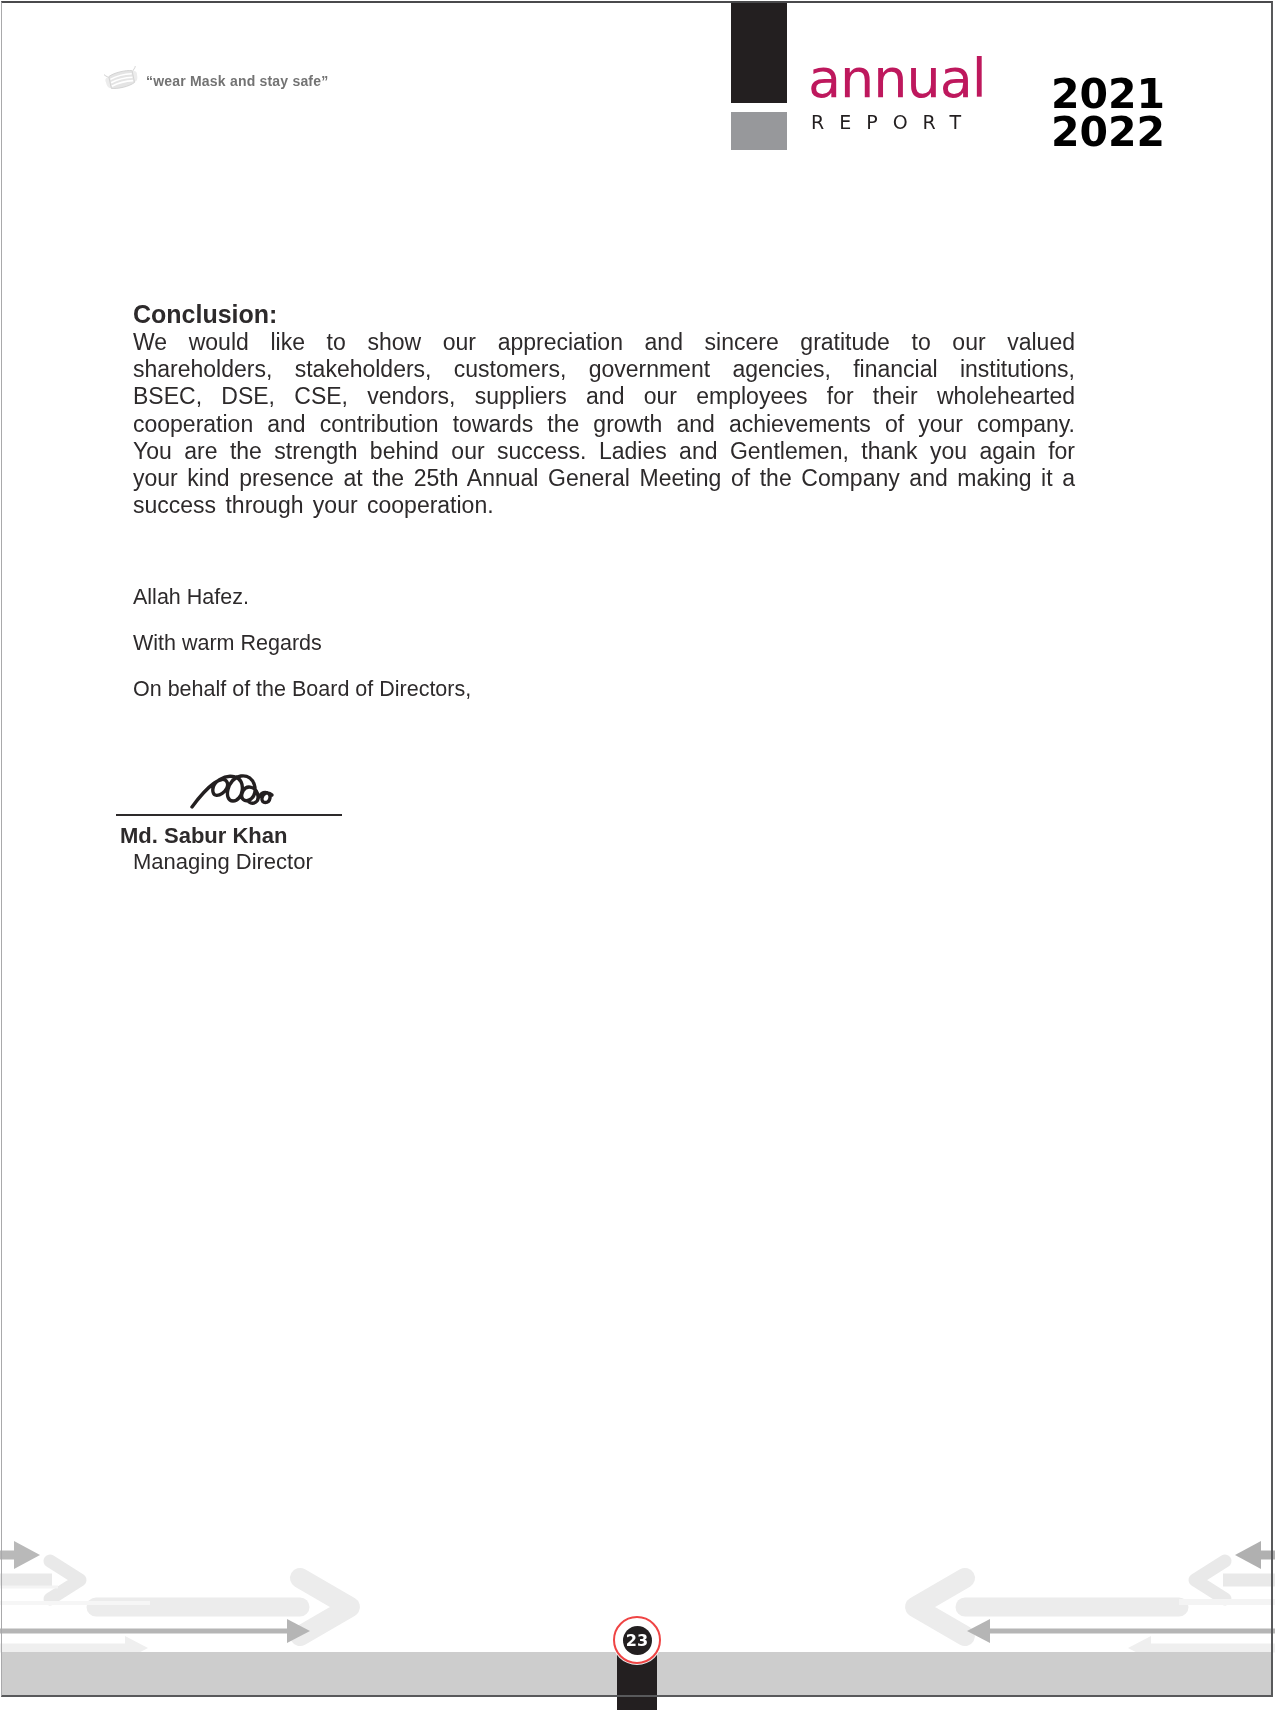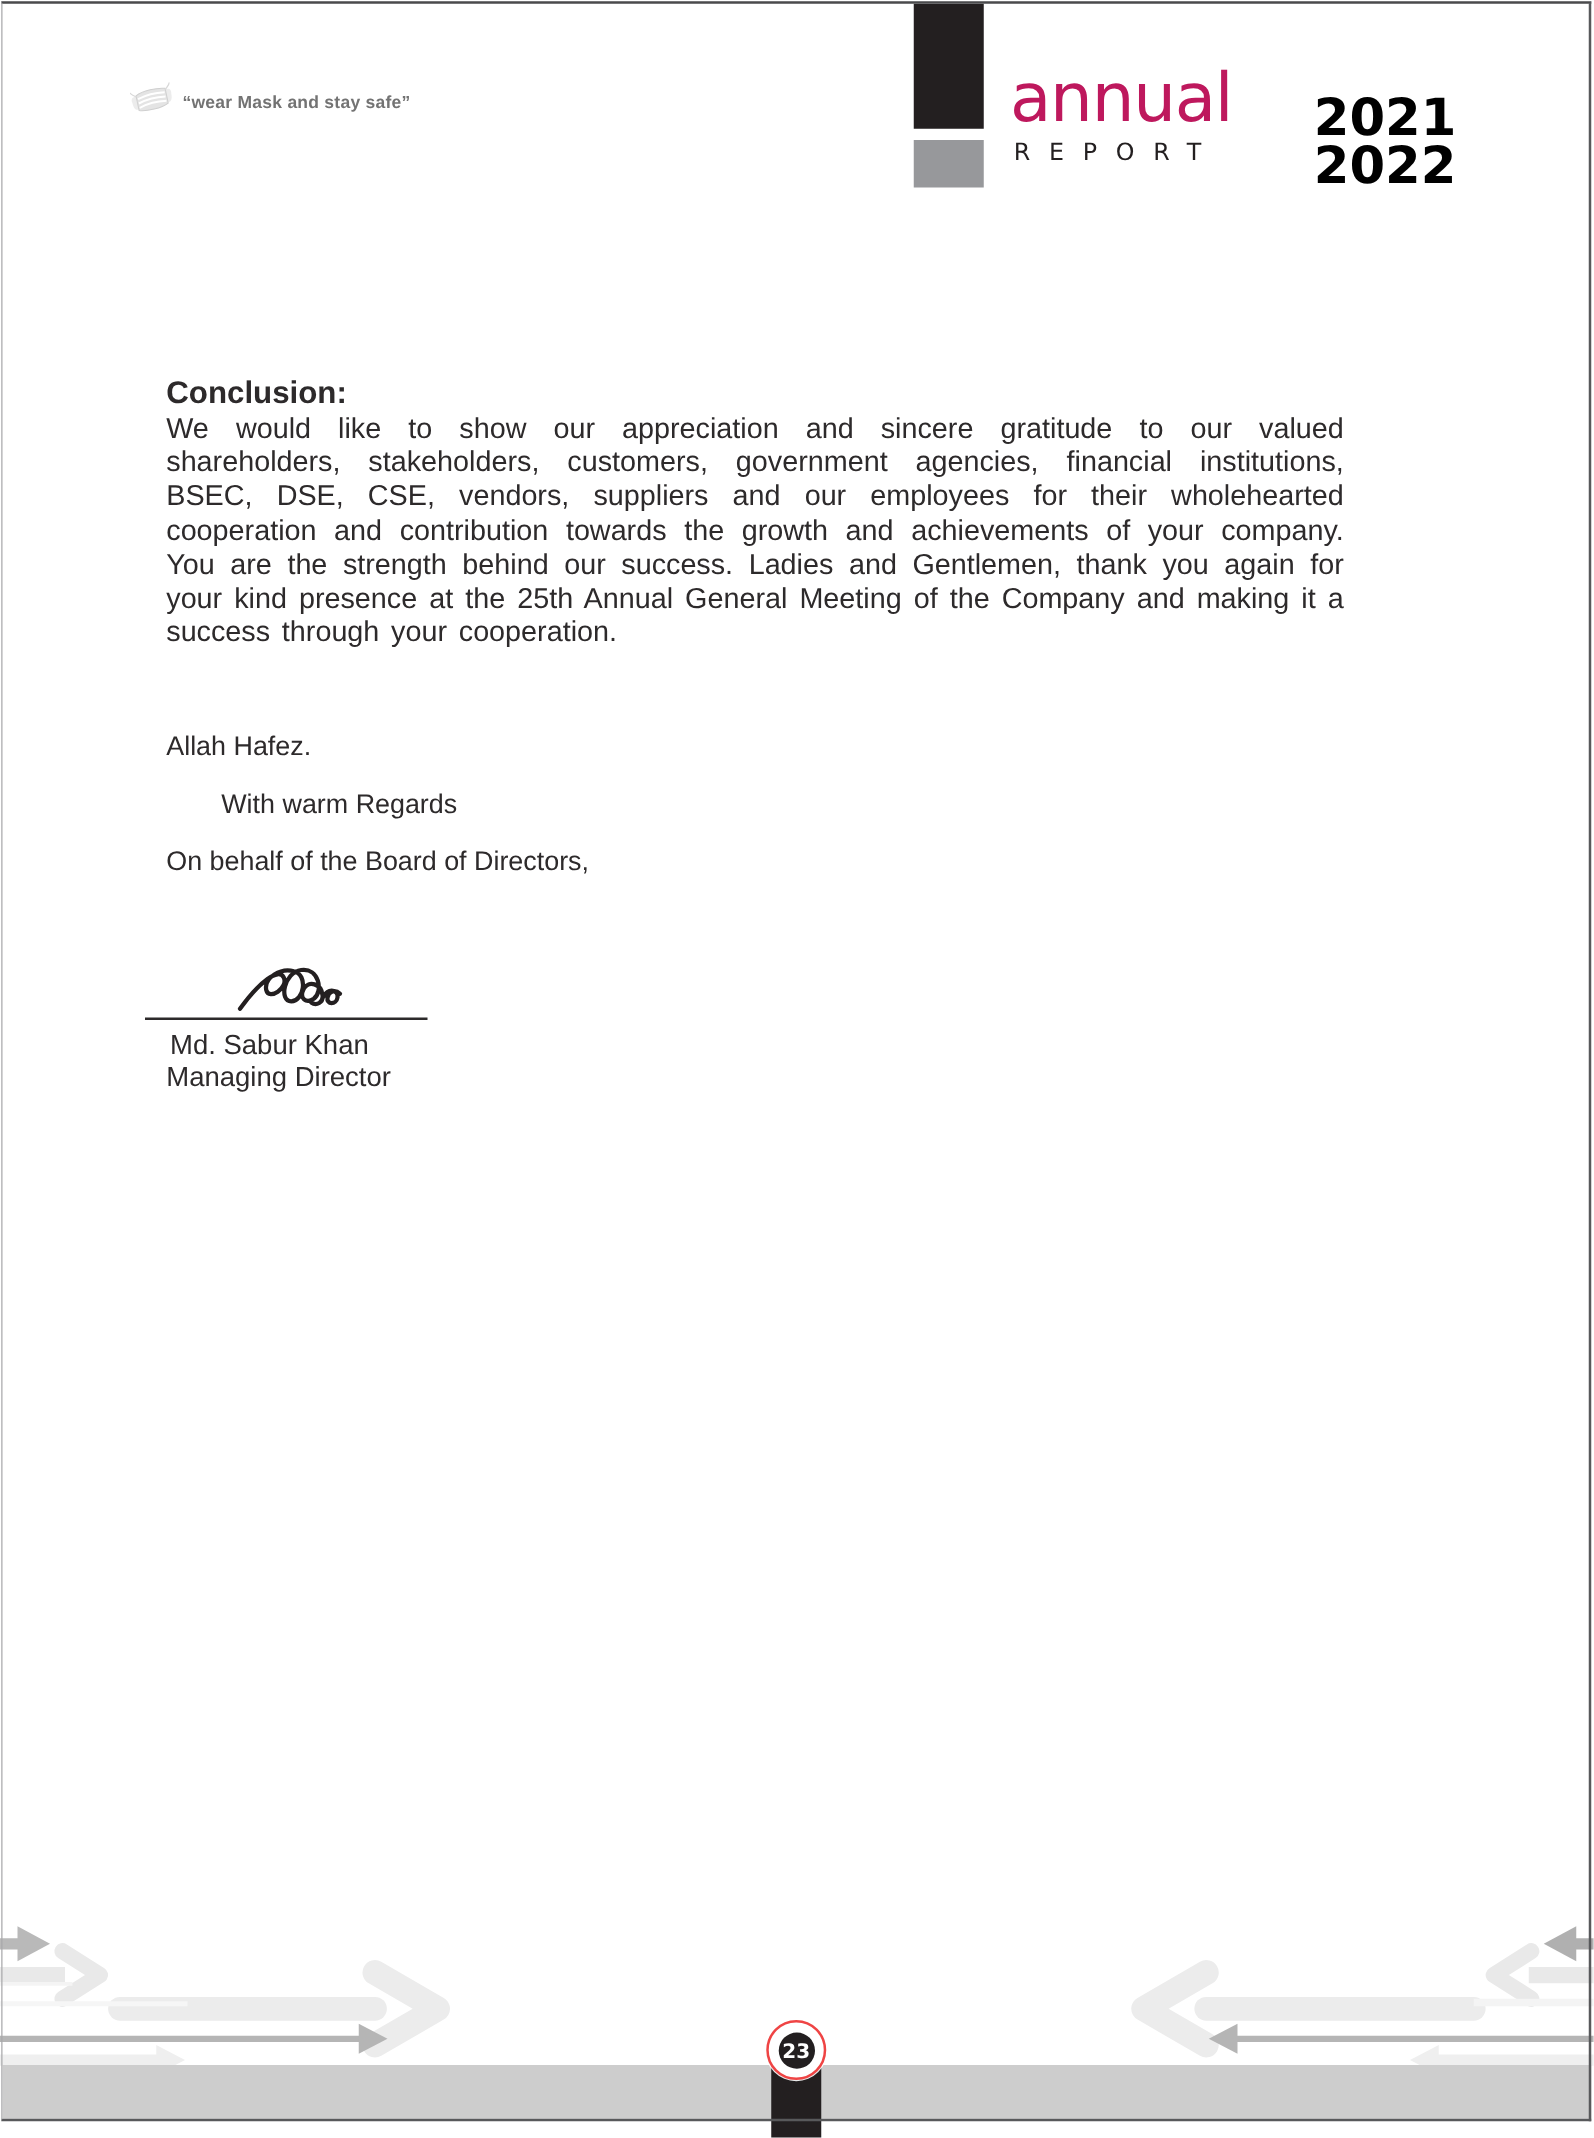--- a/index.html
+++ b/index.html
@@ -26,24 +26,24 @@
     font-size:19px;font-weight:normal;color:#231f20;letter-spacing:15px;line-height:1;}
   .logo-years{left:1051px;top:75px;font-family:"DejaVu Sans", sans-serif;
     font-size:41px;font-weight:bold;color:#000000;line-height:38px;letter-spacing:0px;}
   
   .heading{left:133px;top:300px;font-size:25px;font-weight:bold;color:#2d2a2b;}
   .paragraph{
     left:133px;top:329px;width:942px;font-size:23px;line-height:27.2px;
     text-align:justify;word-spacing:3px;color:#2d2a2b;
   }
   .closing{left:133px;font-size:21.5px;color:#2d2a2b;}
-  .c1{top:585px;} .c2{top:631px;margin-left:44px;} .c3{top:677px;}
+  .c1{top:585px;} .c2{top:631px;} .c3{top:677px;}
   .signature-svg{left:188px;top:770px;}
   .signature-line{left:116px;top:814px;width:226px;border-top:2.5px solid #2d2a2b;height:0;}
-  .sig-name{left:136px;top:823px;font-size:22px;color:#2d2a2b;}
+  .sig-name{left:120px;top:823px;font-size:22px;color:#2d2a2b;font-weight:bold;}
   .sig-title{left:133px;top:849px;font-size:22px;color:#2d2a2b;}
   
   .arrows{z-index:1;}
   .gray-bar{left:2px;top:1652px;width:1271px;height:43px;background:#cdcdcd;z-index:2;}
   .black-column{left:617px;top:1652px;width:40px;height:58px;background:#231f20;z-index:3;}
   .badge{
     left:613px;top:1616px;width:44px;height:44px;border-radius:50%;
     background:#ffffff;border:2px solid #ef4444;z-index:4;
     display:flex;align-items:center;justify-content:center;
     box-shadow:0 0 0 1px rgba(255,255,255,.9);

